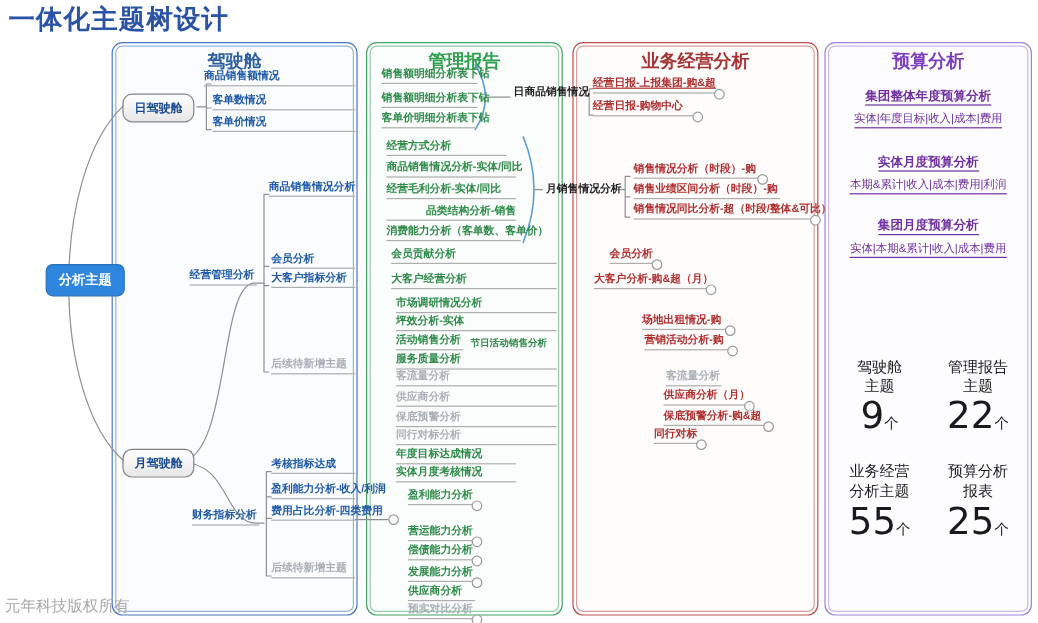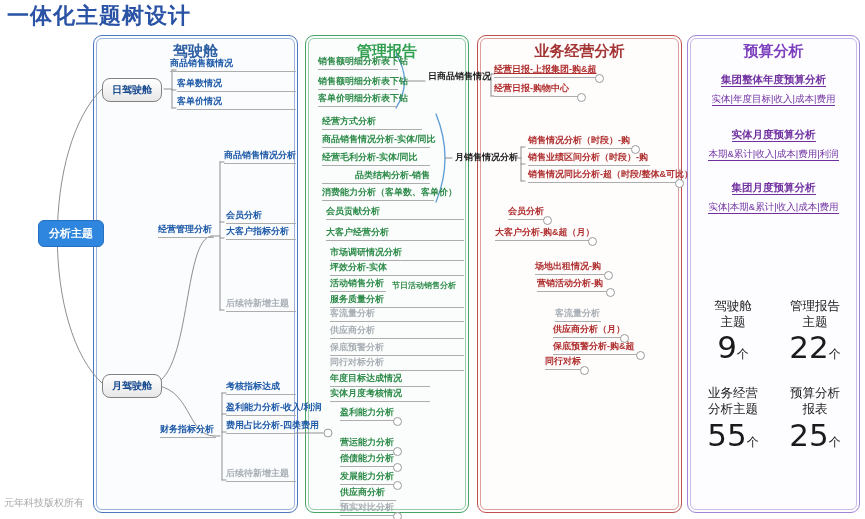--- a/index.html
+++ b/index.html
@@ -2,21 +2,21 @@
 <html><head>
 <meta charset="utf-8">
 <style>
   html,body{margin:0;padding:0;background:#fff;}
   body{width:865px;height:519px;position:relative;overflow:hidden;
        font-family:"Liberation Sans","DejaVu Sans",sans-serif;}
   #canvas{position:absolute;inset:0;width:865px;height:425px;}
 
   .page-title{position:absolute;left:7px;top:1px;font-size:22px;font-weight:800;
               color:#2A52A5;letter-spacing:1px;z-index:4;white-space:nowrap;}
-  .watermark{position:absolute;left:4px;top:496px;font-size:10px;color:#A8A8A8;z-index:4;}
+  .watermark{position:absolute;left:4px;top:496px;font-size:13px;color:#A8A8A8;z-index:4;}
 
   
   .panel{position:absolute;top:35px;height:478px;border-radius:9px;
          border:1.4px solid currentColor;box-sizing:border-box;z-index:0;}
   .panel::after{content:"";position:absolute;inset:2px;border:1px solid currentColor;
                 border-radius:6px;opacity:.55;pointer-events:none;}
   .p1{left:93px;width:205px;color:#4D77BE;background:#FAFCFE;}
   .p2{left:305px;width:164px;color:#44A464;background:#FAFDFB;}
   .p3{left:477px;width:205px;color:#C0504D;background:#FFFCFC;}
   .p4{left:687px;width:173px;color:#9F84D8;background:#FDFCFF;}

